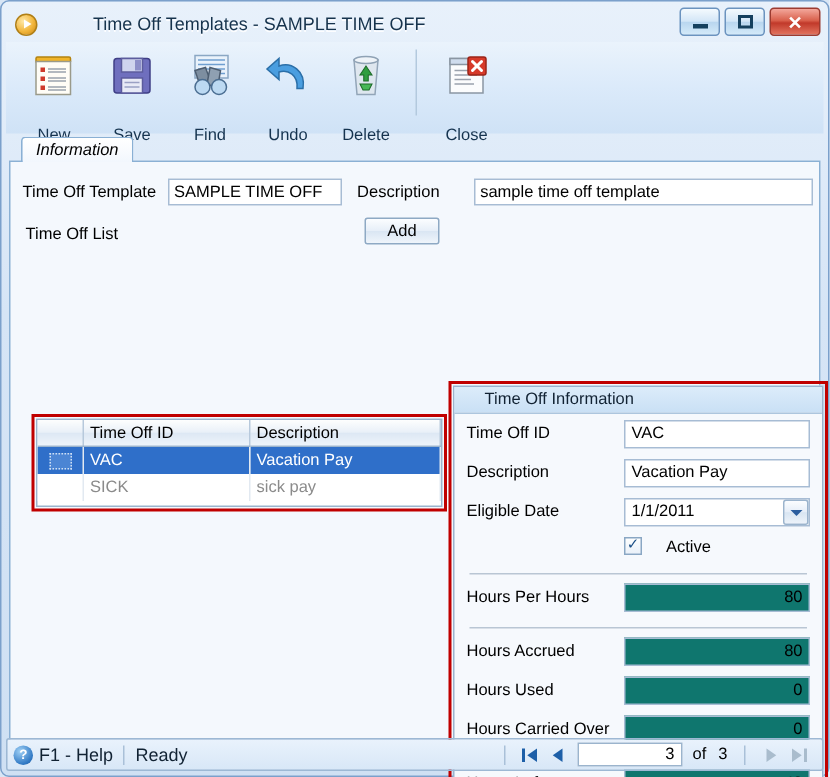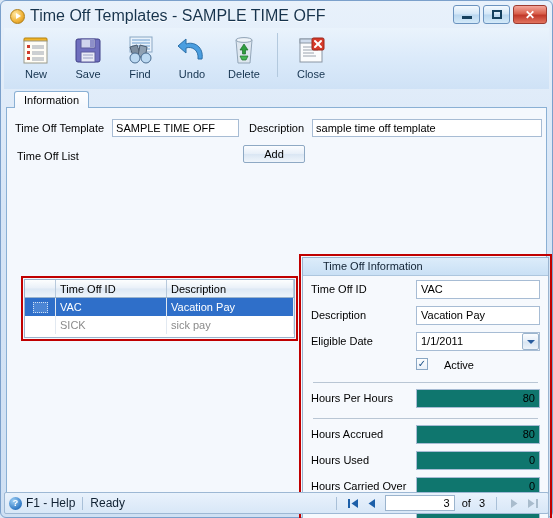--- a/index.html
+++ b/index.html
@@ -25,22 +25,23 @@
     background:radial-gradient(circle at 35% 32%,#ffe9a8 0%,#f2b63c 55%,#c98612 100%);
     border:1px solid #b07f16;box-sizing:border-box;
     display:flex;align-items:center;justify-content:center;margin-right:5px;flex:0 0 auto;
   }
   .app-icon i{
     width:0;height:0;border-left:5px solid #fff;
     border-top:3.5px solid transparent;border-bottom:3.5px solid transparent;
     margin-left:2px;display:block;
   }
   .title-text{
-    font-size:16px;color:#16334d;font-weight:normal;white-space:nowrap;
+    font-size:12px;color:#16334d;font-weight:normal;white-space:nowrap;
     text-shadow:0 1px 0 rgba(255,255,255,.85);
+    margin-left:32px;
   }
   .win-buttons{position:absolute;right:2px;top:1px;display:flex;gap:3px;}
   .wbtn{
     width:27px;height:19px;box-sizing:border-box;
     border:1px solid #6b93bf;border-radius:3px;
     background:linear-gradient(180deg,#f4fafe 0%,#d3e6f7 48%,#b9d6ef 52%,#d4eaf9 100%);
     display:flex;align-items:center;justify-content:center;
   }
   .wbtn.close{
     width:34px;border-color:#9c3b30;
@@ -52,27 +53,27 @@
   
   .toolbar{
     height:58px;display:flex;align-items:flex-start;padding:3px 0 0 6px;
     background:linear-gradient(180deg,#eaf3fc 0%,#dbeafa 50%,#cfe2f6 100%);
   }
   .tool{
     width:52px;display:flex;flex-direction:column;align-items:center;
     padding-top:2px;cursor:default;
   }
   .tool .glyph{height:34px;display:flex;align-items:center;justify-content:center;}
-  .tool .tlabel{font-size:11px;color:#15334f;margin-top:1px;}
+  .tool .tlabel{font-size:11px;color:#15334f;margin-top:17px;}
   .tool-sep{width:1px;height:44px;background:#b3c9de;margin:2px 7px 0 7px;}
   
   .client{
     position:relative;margin:2px 2px 0 2px;height:404px;box-sizing:border-box;
   }
-  .tabstrip{position:relative;height:17px;padding-left:8px;}
+  .tabstrip{position:relative;height:17px;padding-left:8px;font-style:italic;}
   .tab{
     display:inline-block;box-sizing:border-box;
     padding:2px 9px 2px 9px;font-size:11px;
     border:1px solid #8ab0d4;border-bottom:none;border-radius:3px 3px 0 0;
     background:linear-gradient(180deg,#ffffff 0%,#f2f7fd 100%);
     position:relative;z-index:2;
   }
   .tabpage{
     position:relative;box-sizing:border-box;height:387px;
     border:1px solid #8ab0d4;background:#f4f8fd;margin-top:-1px;
@@ -80,21 +81,21 @@
   
   .toprow{position:absolute;left:8px;top:10px;right:4px;height:20px;display:flex;align-items:center;}
   .lbl{font-size:11px;color:#000;}
   .tbox{
     box-sizing:border-box;height:18px;border:1px solid #a7bcd4;background:#fff;
     font-size:11px;line-height:16px;padding:0 3px;color:#000;overflow:hidden;white-space:nowrap;
   }
   
   .listlabel{position:absolute;left:10px;top:42px;font-size:11px;}
   .addbtn{
-    position:absolute;left:236px;top:37px;width:62px;height:18px;box-sizing:border-box;
+    position:absolute;left:236px;top:37px;width:50px;height:18px;box-sizing:border-box;
     border:1px solid #8ea9c4;border-radius:2px;font-size:11px;text-align:center;line-height:16px;
     background:linear-gradient(180deg,#fbfdff 0%,#e7eff8 48%,#dae6f3 52%,#eff5fb 100%);
   }
   .redbox{position:absolute;border:2px solid #c00000;box-sizing:border-box;pointer-events:none;}
   #red-left{left:14px;top:168px;width:277px;height:65px;}
   #red-right{left:292px;top:146px;width:253px;height:325px;}
   .grid{
     position:absolute;left:17px;top:171px;width:271px;height:59px;box-sizing:border-box;
     border:1px solid #9bb4cd;background:#fff;overflow:hidden;
   }
@@ -309,23 +310,23 @@
   <div class="client">
 
     <div class="tabstrip">
       <span class="tab">Information</span>
     </div>
 
     <div class="tabpage">
 
       <div class="toprow">
         <span class="lbl">Time Off Template</span>
-        <span class="tbox" style="width:127px;margin-left:8px;">SAMPLE TIME OFF</span>
+        <span class="tbox" style="width:116px;margin-left:8px;">SAMPLE TIME OFF</span>
         <span class="lbl" style="margin-left:10px;">Description</span>
-        <span class="tbox" style="flex:1;margin-left:8px;">sample time off template</span>
+        <span class="tbox" style="flex:1;margin-left:23px;">sample time off template</span>
       </div>
 
       <span class="listlabel">Time Off List</span>
       <div class="addbtn">Add</div>
 
       <div class="grid">
         <table class="tbl">
           <thead>
             <tr>
               <th class="col-sel"></th>

